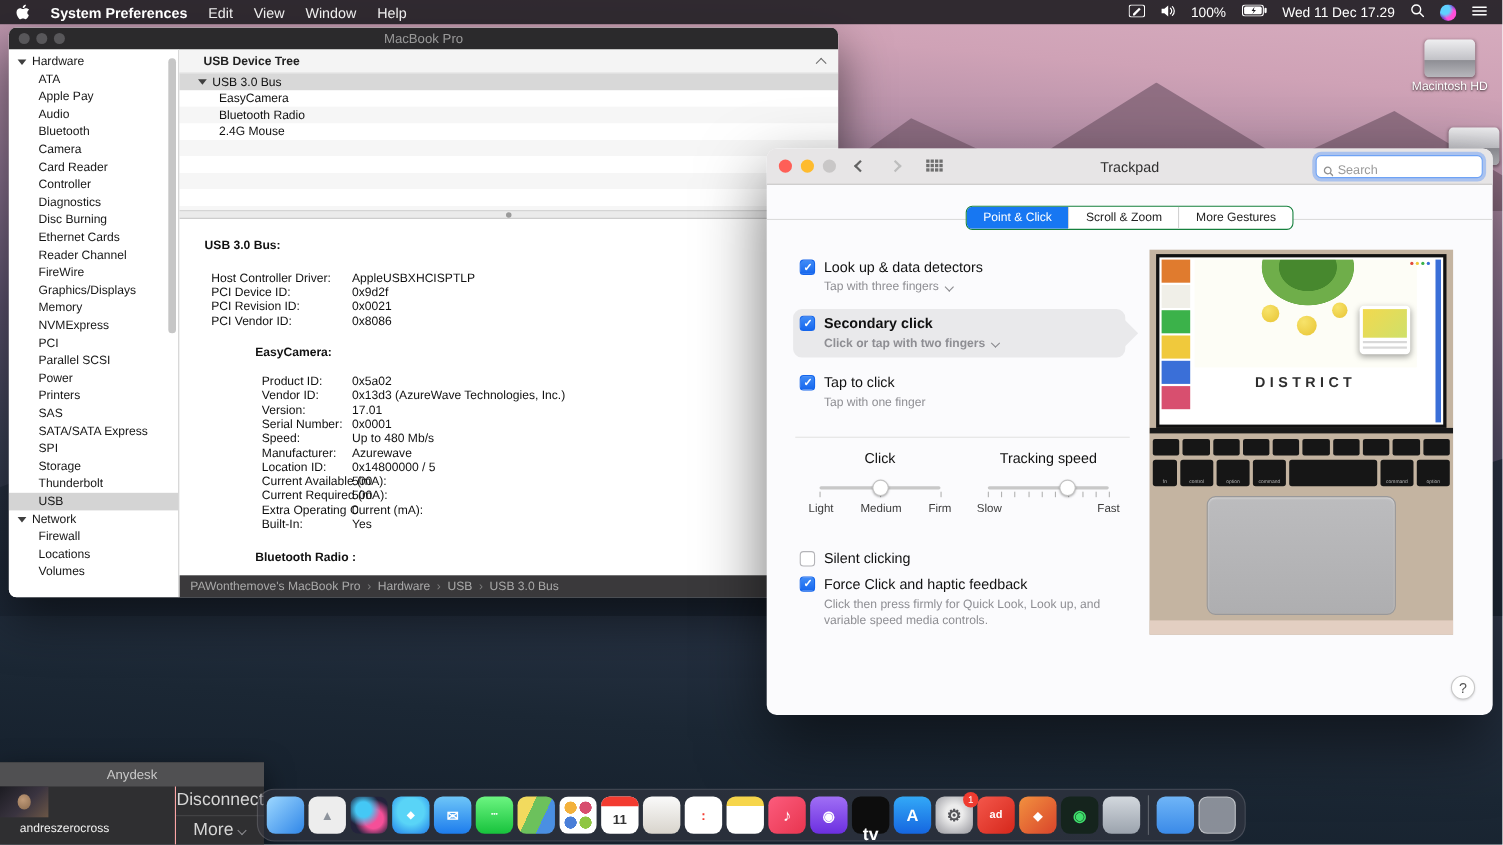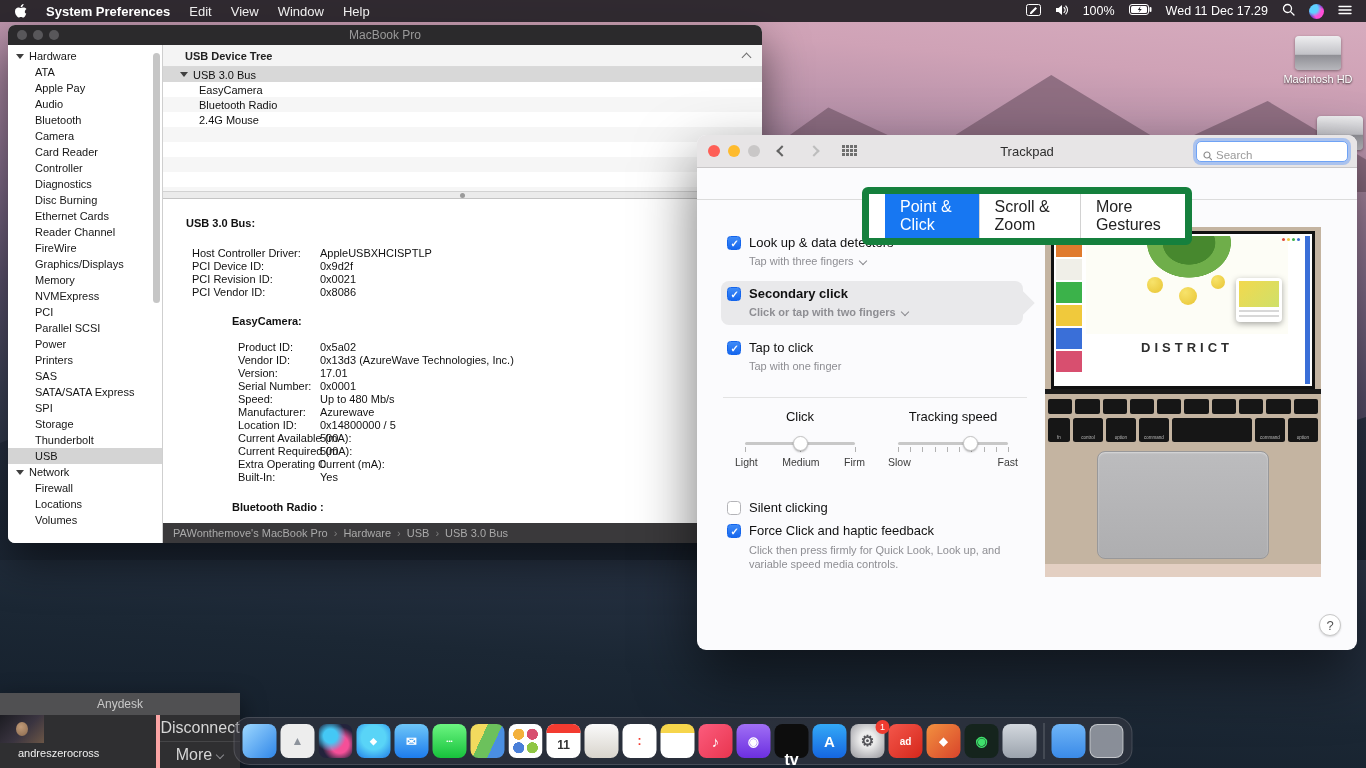--- a/index.html
+++ b/index.html
@@ -86,21 +86,21 @@
   .tp-grid i { background:#6f6f6f; }
   .tp-title { text-align:center; line-height:33px; font-size:13px; color:#2e2e2e; }
   .tp-search { position:absolute; right:9px; top:6px; width:152px; height:21px; background:#fff;
     border:1px solid #6fa3f5; border-radius:5px; box-shadow:0 0 0 3px rgba(110,160,245,.5);
     display:flex; align-items:flex-end; gap:4px; padding:0 6px; }
   .tp-search input { border:none; outline:none; background:transparent; width:100%; font-size:11.5px;
     font-family:"Liberation Sans",sans-serif; color:#333; }
   .tp-search input::placeholder { color:#9a9a9a; }
   .tp-divider { position:absolute; left:0; right:0; top:64px; height:1px; background:#dcdcdc; }
   .tp-tabs { position:absolute; left:50%; transform:translateX(-50%); top:52px; z-index:3;
-    display:flex; border:7px solid #15803d; border-radius:6px; overflow:hidden; background:#fff; font-size:16px;padding-left:16px; }
+    display:flex; border:1px solid #15803d; border-radius:6px; overflow:hidden; background:#fff; font-size:11px; }
   .tp-tab { padding:4px 15px; color:#222; border-left:1px solid #d2d2d2; }
   .tp-tab:first-child { border-left:none; }
   .tp-tab.active { background:#1777f2; color:#fff; }
 
   .cb { width:14px; height:14px; border-radius:3.5px; flex:none; position:relative;
     background:#fff; border:1px solid #b4b4b8; }
   .cb.on { background:linear-gradient(180deg,#3f8bf7,#1667ee); border-color:#1465ec; }
   .cb.on::after { content:'✓'; position:absolute; left:2.5px; top:0; color:#fff; font-size:10px; font-weight:bold; line-height:13px; }
   .chev-dn { width:8px; height:6px; position:relative; display:inline-block; }
   .chev-dn::after { content:''; position:absolute; left:1px; top:0; width:5px; height:5px;
@@ -161,21 +161,21 @@
 
   .tp-help { position:absolute; right:16px; bottom:14px; width:22px; height:22px; border-radius:50%;
     background:#fff; border:1px solid #c8c8c8; text-align:center; line-height:21px; font-size:13px;
     color:#555; box-shadow:0 1px 2px rgba(0,0,0,.15); }
 
   
   .win-ad { position:absolute; left:0; top:693px; width:240px; height:75px; background:#2f2f31; z-index:15;
     box-shadow:0 8px 25px rgba(0,0,0,.5); color:#ddd; }
   .ad-titlebar { height:22px; background:#505052; color:#c9c9c9; font-size:12px; text-align:center; line-height:22px; }
   .ad-body { position:relative; height:53px; display:flex; }
-  .ad-left { flex:1; position:relative; border-right:4px solid #fca5a5; }
+  .ad-left { flex:1; position:relative; border-right:1px solid #fca5a5; }
   .ad-avatar { position:absolute; left:0; top:0; width:44px; height:28px;
     background:linear-gradient(135deg,#1c1c22 0%,#3a3440 55%,#6b5646 100%); }
   .ad-avatar::after { content:''; position:absolute; left:16px; top:7px; width:12px; height:14px;
     border-radius:50%; background:radial-gradient(circle at 40% 35%,#c09a78,#8a6a4e); }
   .ad-user { position:absolute; left:18px; bottom:9px; font-size:11px; color:#f0f0f0; }
   .ad-right { width:80px; display:flex; flex-direction:column; font-size:16px; }
   .ad-btn { flex:1; display:flex; align-items:center; justify-content:center; gap:4px; color:#d6d6d6; }
   .ad-btn + .ad-btn { border-top:1px solid #454547; }
 
   

